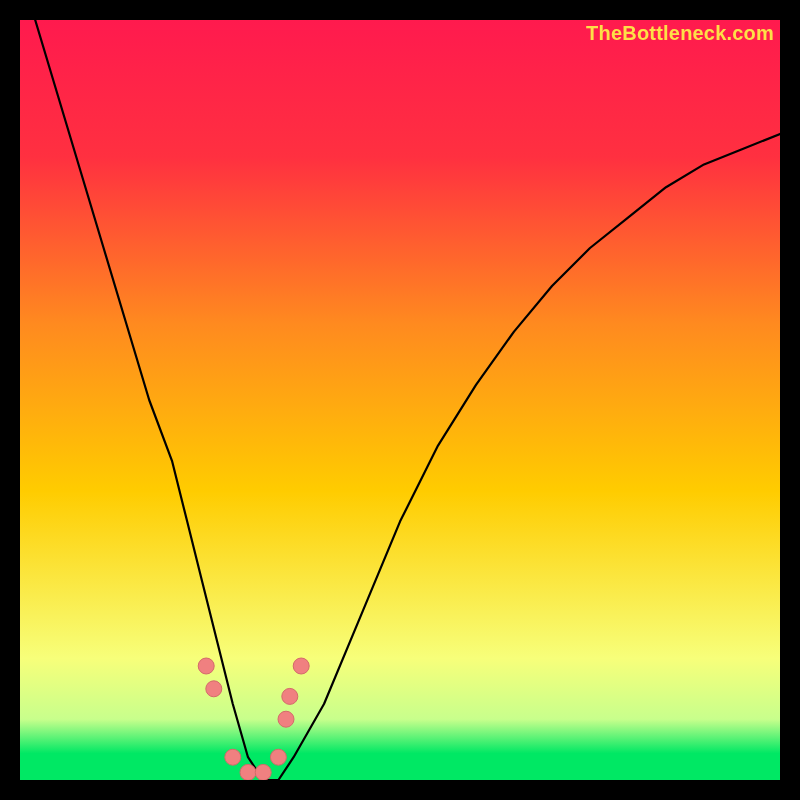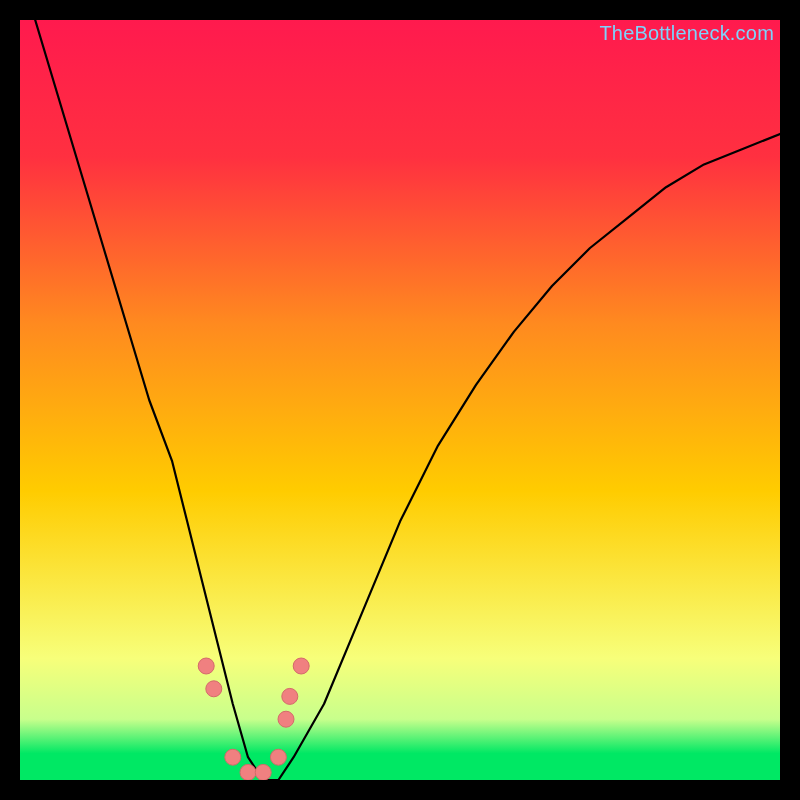--- a/index.html
+++ b/index.html
@@ -23,23 +23,23 @@
     position: absolute;
     left: 0;
     top: 0;
     width: 760px;
     height: 760px;
   }
   .watermark {
     position: absolute;
     top: 2px;
     right: 6px;
-    color: #7dd3fc;
+    color: #fde047;
     font-size: 20px;
-    font-weight: 400;
+    font-weight: 700;
     letter-spacing: 0.2px;
     user-select: none;
   }
 </style>
 </head>
 <body>
 
 <div class="frame">
   <svg class="plot-area" viewBox="0 0 760 760" preserveAspectRatio="none">
     <defs>

